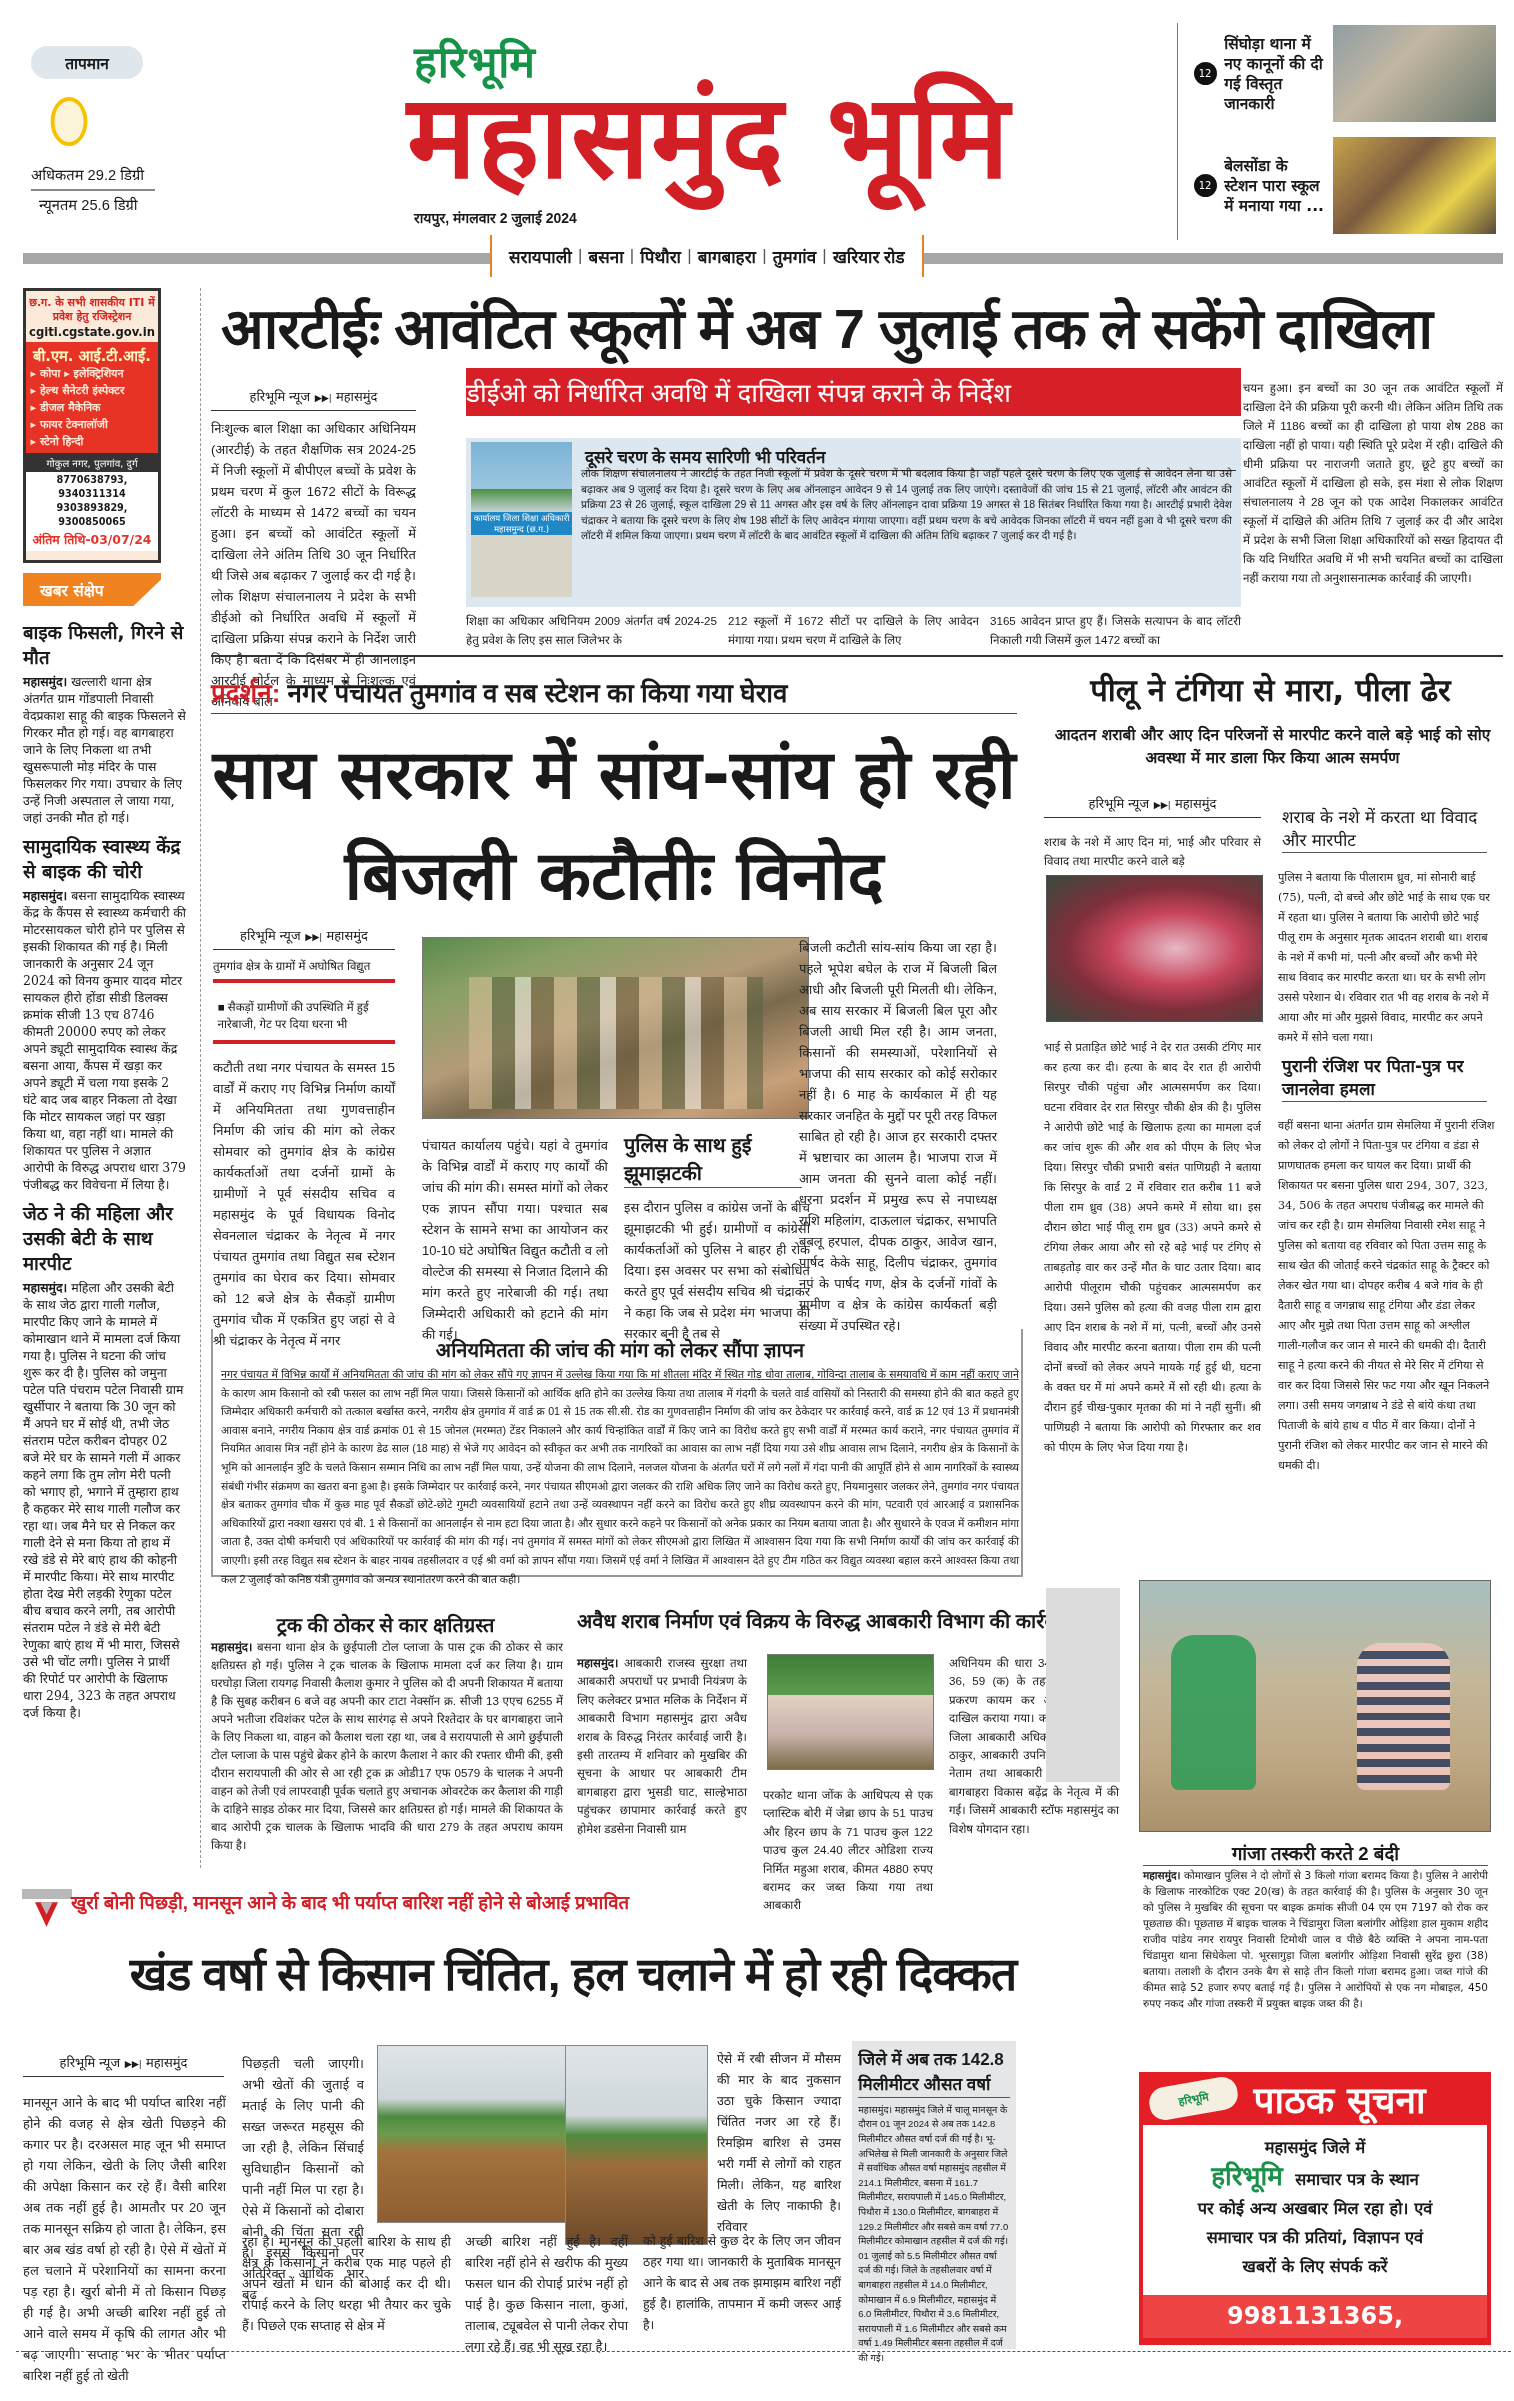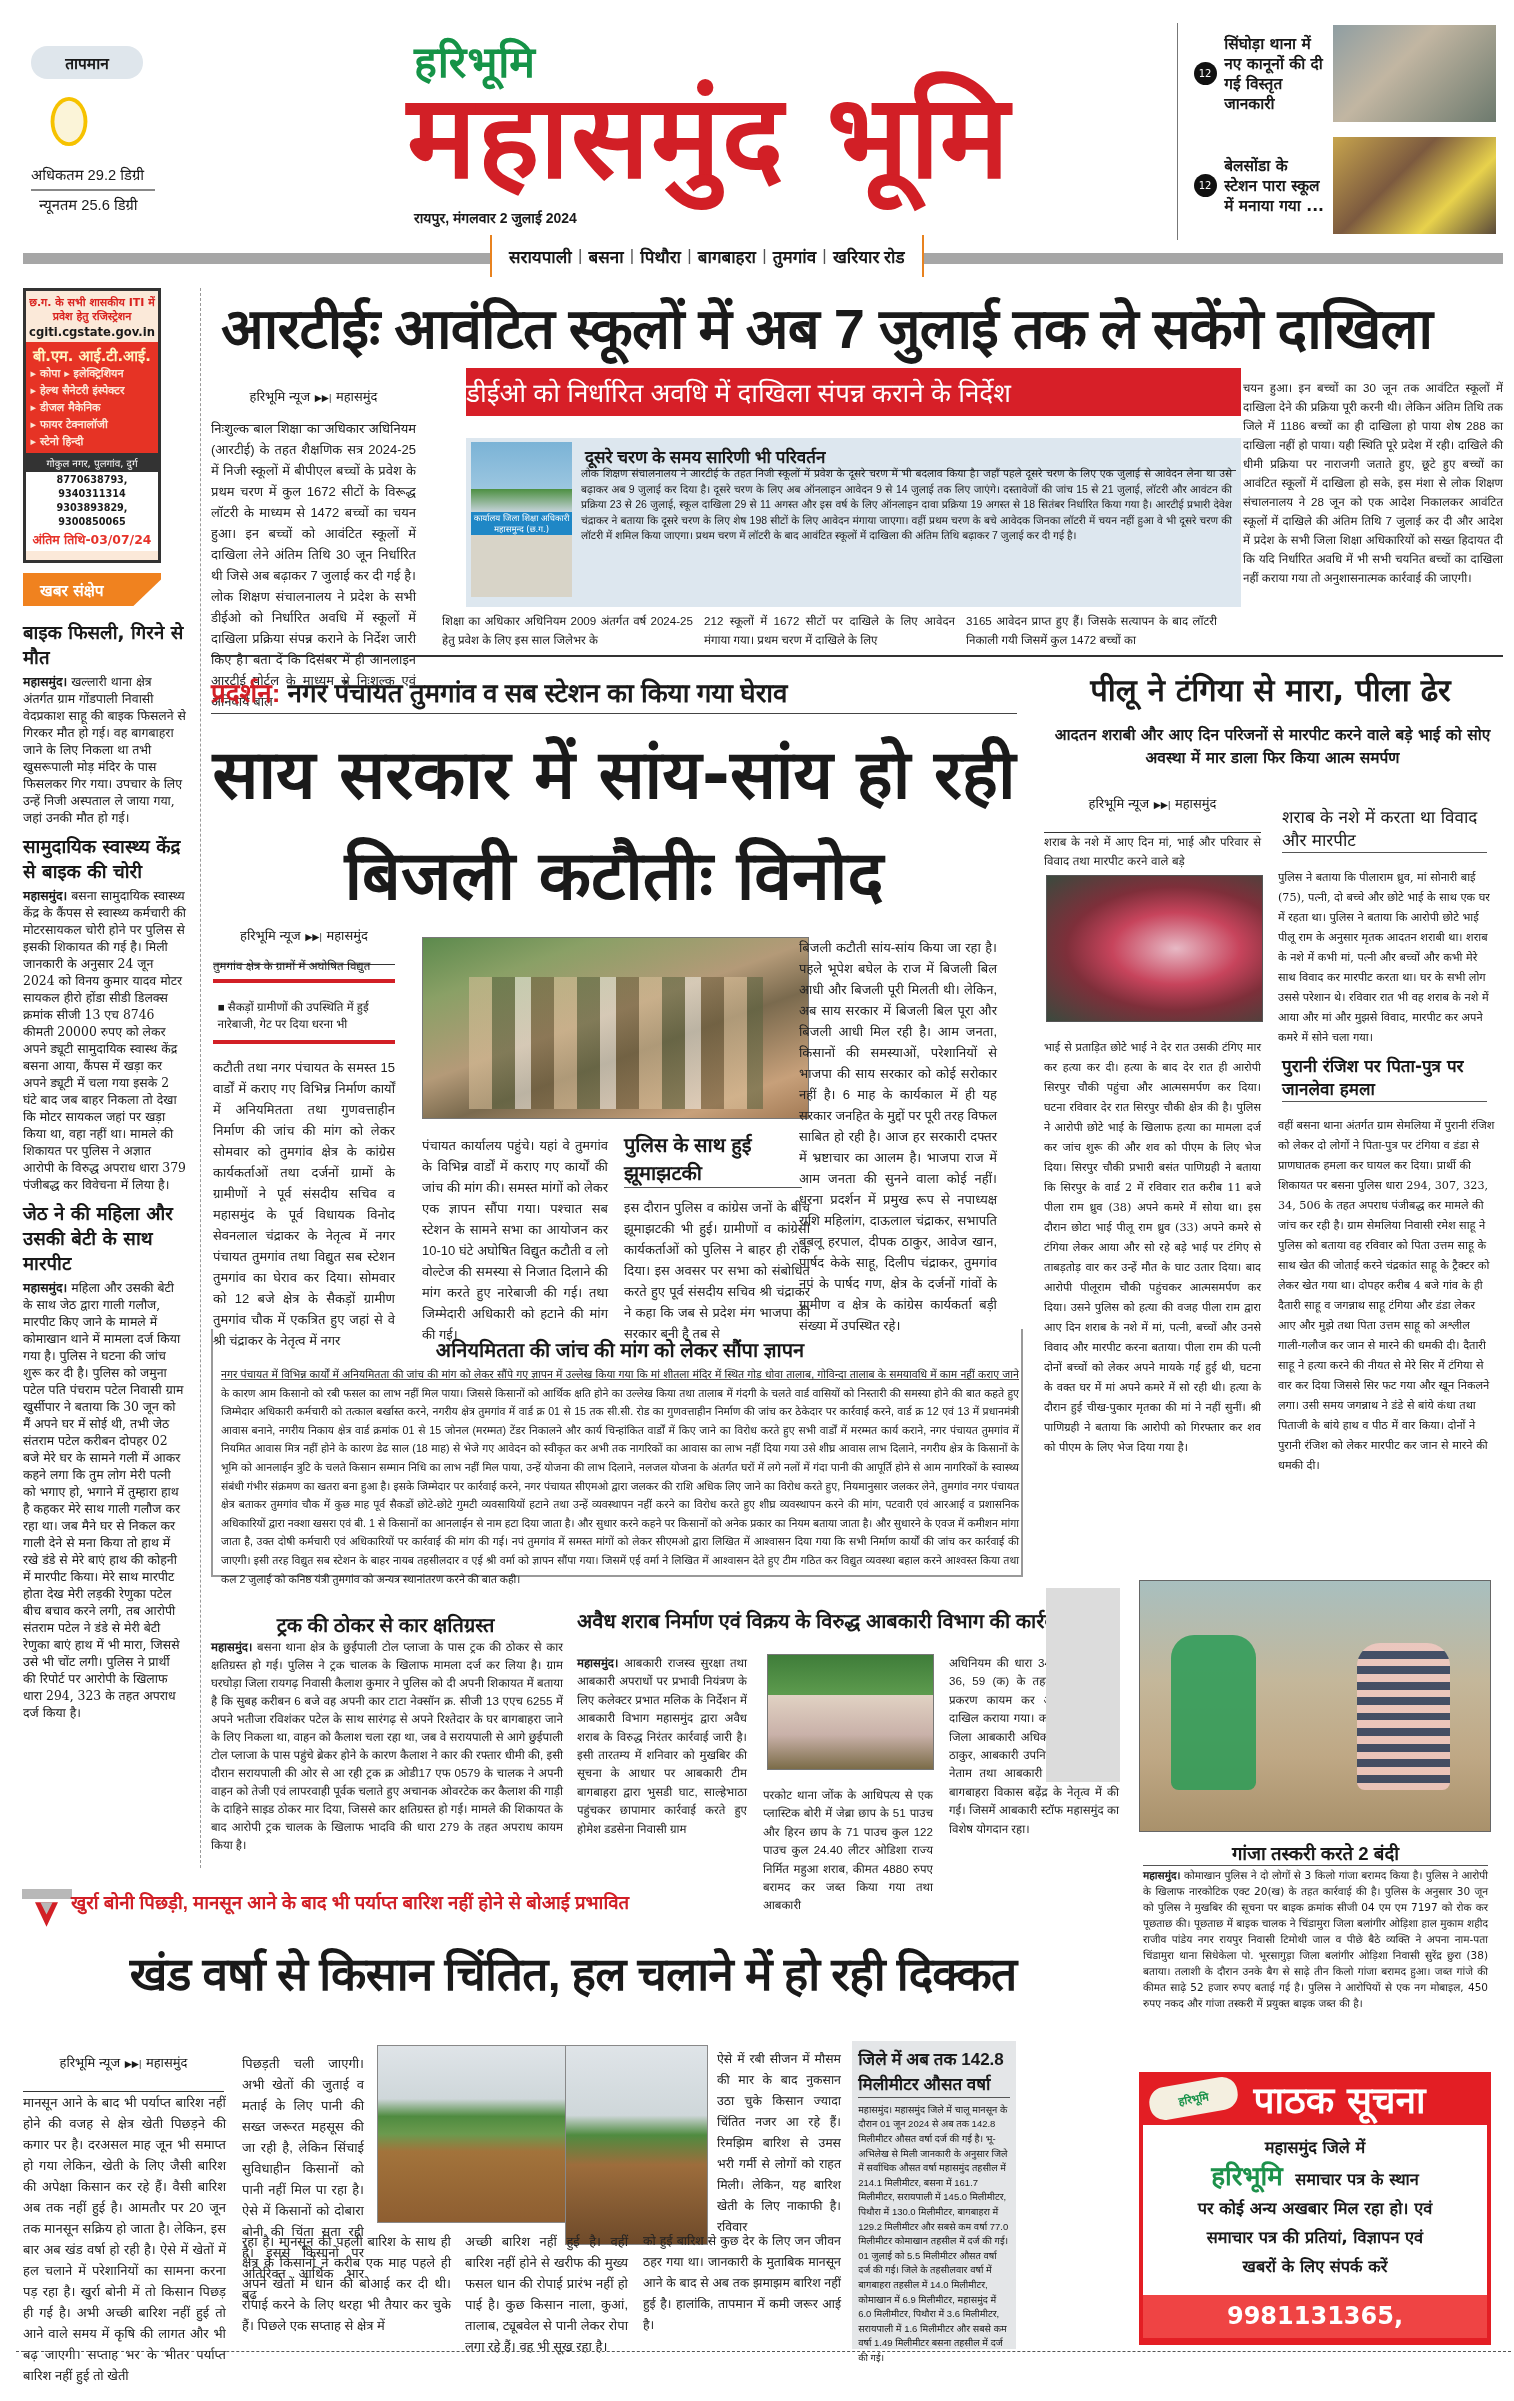--- a/index.html
+++ b/index.html
@@ -1,21 +1,21 @@
 <!DOCTYPE html>
 <html style="font-size:12.4px"><head>
 <meta charset="utf-8">
 <style>
 *{box-sizing:border-box;margin:0;padding:0}
 body{width:1514px;height:2401px;background:#fff;font-family:"DejaVu Sans","Liberation Sans",sans-serif;color:#1a1a1a;position:relative;overflow:hidden}
 .abs{position:absolute}
 .serif{font-family:"DejaVu Serif","Liberation Serif",serif}
 .cond{font-family:"Liberation Sans","DejaVu Sans",sans-serif}
 p.txt{font-size:13px;line-height:21px;text-align:justify;color:#222}
-.byline{font-size:13px;text-align:center;border-bottom:1.5px solid #333;padding-bottom:20px;margin-bottom:7.7px}
+.byline{font-size:13px;text-align:center;border-bottom:1.5px solid #333;padding-bottom:5px;margin-bottom:7.7px}
 .byline .arr{font-size:9.3px;margin:0 4.6px}
 
 #temp-box{left:31px;top:46px;width:112px;height:33px;border-radius:16.3px;background:#dfe6ec;display:flex;align-items:center;justify-content:center;font-size:15.5px;font-weight:bold}
 #sun{left:46px;top:93px;width:46px;height:57px}
 #temp-max{left:31px;top:164px;font-size:14.7px;width:124px;border-bottom:2.3px solid #888;padding-bottom:4.6px}
 #temp-min{left:39px;top:194px;font-size:14.7px}
 #brand-small{left:414px;top:31px;font-size:43px;font-weight:bold;color:#159347;letter-spacing:0.8px}
 #brand-big{left:407px;top:71px;font-size:116px;font-weight:bold;color:#d21f26;letter-spacing:1.5px;line-height:132px}
 #dateline{left:414px;top:208px;font-size:14px;font-weight:bold}
 #side-teasers{left:1177px;top:23px;width:325px;height:217px;border-left:1.5px solid #777}
@@ -47,21 +47,21 @@
 
 #rte-head{left:221px;top:294px;font-size:56px;font-weight:bold;line-height:70px;letter-spacing:-0.8px}
 #rte-byline{left:211px;top:387px;width:205px}
 #rte-body{left:211px;top:418px;width:205px}
 #rte-red{left:466px;top:368px;width:775px;height:48px;background:#d71f28;color:#fff;font-size:26px;font-weight:normal;display:flex;align-items:center;}
 #rte-box{left:466px;top:438px;width:775px;height:169px;background:#dde7ef}
 #rte-photo{left:471px;top:442px;width:101px;height:155px;background:linear-gradient(180deg,#7bb3d6 0,#9bc6e0 30%,#4a8e3e 30%,#c4d2d8 45%,#1f87c6 45%,#1f87c6 60%,#d8d4c8 60%)}
 #rte-photo .sign{position:absolute;left:0;top:70px;width:101px;font-size:8.5px;color:#fff;text-align:center}
 #rte-box-head{left:585px;top:445px;font-size:17px;font-weight:bold;border-bottom:1.5px solid #333;width:651px;padding-bottom:1.5px}
 #rte-box-body{left:581px;top:466px;width:651px;font-size:10.5px;line-height:15.5px;text-align:justify}
-#rte-lower{left:442px;top:612px;width:775px;display:flex;gap:11px}
+#rte-lower{left:466px;top:612px;width:775px;display:flex;gap:11px}
 #rte-lower p{flex:1;font-size:11.6px;line-height:18.6px;text-align:justify}
 #rte-right{left:1243px;top:378px;width:260px;font-size:11.6px;line-height:19px;text-align:justify}
 #rte-rule{left:211px;top:655px;width:1292px;border-top:2.3px solid #333}
 
 #protest-kicker{left:211px;top:674px;width:806px;font-size:26px;font-weight:bold;border-bottom:1.5px solid #444;padding-bottom:3.1px}
 #protest-kicker .k{color:#d21f26}
 #protest-head{left:211px;top:724px;width:806px;text-align:center;font-size:68px;font-weight:bold;line-height:101px}
 #protest-byline{left:213px;top:926px;width:182px}
 #protest-intro{left:213px;top:958px;width:182px;font-size:11.6px;border-bottom:4.6px solid #d21f26;padding-bottom:6.2px}
 #protest-bullet{left:213px;top:992px;width:182px;font-size:11.6px;line-height:17px;border-bottom:4.6px solid #d21f26;padding:6.2px 0 7.7px 4.6px}

